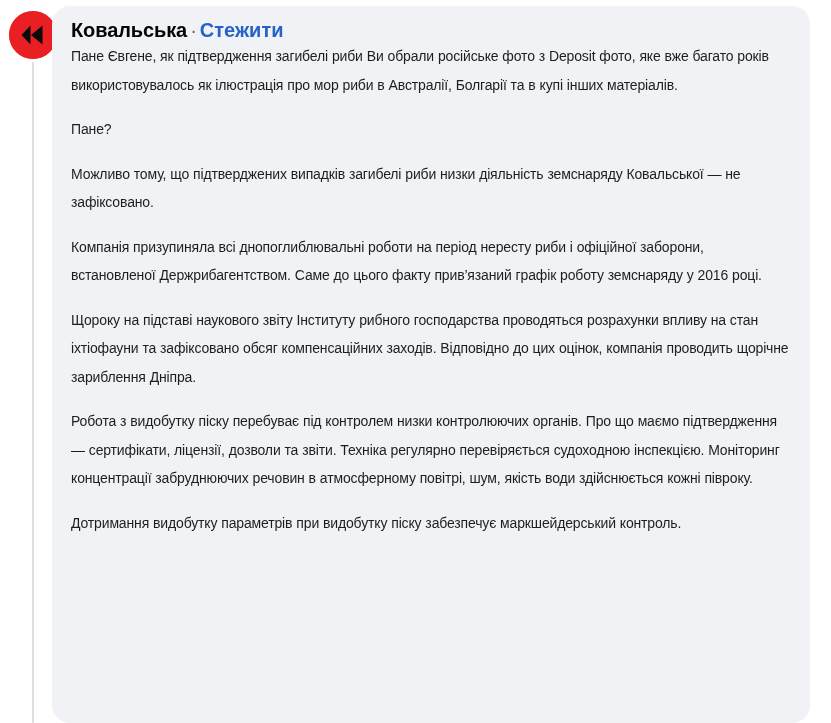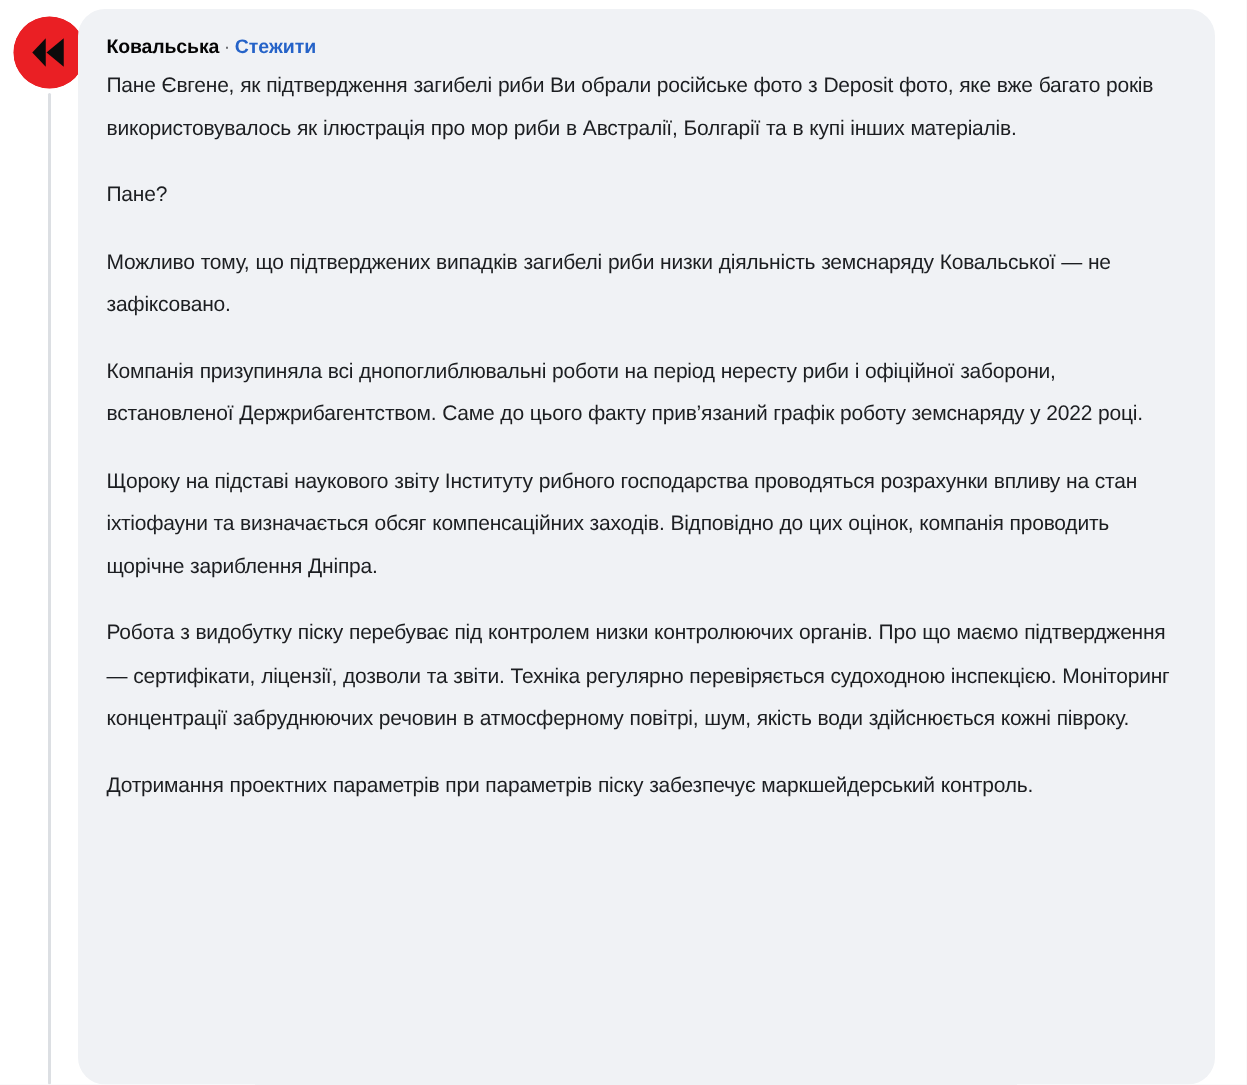--- a/index.html
+++ b/index.html
@@ -54,21 +54,21 @@
     top: 6px;
     width: 758px;
     min-height: 717px;
     box-sizing: border-box;
     background: #f0f2f5;
     border-radius: 18px;
     padding: 14px 20px 18px 19px;
   }
 
   .byline {
-    font-size: 13px;
+    font-size: 20px;
     line-height: 21px;
     margin: 0 0 1px 0;
     white-space: nowrap;
   }
   .author {
     font-weight: 700;
     color: #050505;
     letter-spacing: -0.1px;
   }
   .dot-sep {
@@ -116,21 +116,21 @@
   <div class="bubble">
 
     <div class="byline">
       <span class="author">Ковальська</span><span class="dot-sep">·</span><span class="follow-link">Стежити</span>
     </div>
 
     <div class="body-text">
       <p class="first">Пане Євгене, як підтвердження загибелі риби Ви обрали російське фото з Deposit фото, яке вже багато років використовувалось як ілюстрація про мор риби в Австралії, Болгарії та в купі інших матеріалів.</p>
       <p>Пане?</p>
       <p>Можливо тому, що підтверджених випадків загибелі риби низки діяльність земснаряду Ковальської — не зафіксовано.</p>
-      <p>Компанія призупиняла всі днопоглиблювальні роботи на період нересту риби і офіційної заборони, встановленої Держрибагентством. Саме до цього факту прив’язаний графік роботу земснаряду у 2022 році.</p>
-      <p>Щороку на підставі наукового звіту Інституту рибного господарства проводяться розрахунки впливу на стан іхтіофауни та визначається обсяг компенсаційних заходів. Відповідно до цих оцінок, компанія проводить щорічне зариблення Дніпра.</p>
+      <p>Компанія призупиняла всі днопоглиблювальні роботи на період нересту риби і офіційної заборони, встановленої Держрибагентством. Саме до цього факту прив’язаний графік роботу земснаряду у 2016 році.</p>
+      <p>Щороку на підставі наукового звіту Інституту рибного господарства проводяться розрахунки впливу на стан іхтіофауни та зафіксовано обсяг компенсаційних заходів. Відповідно до цих оцінок, компанія проводить щорічне зариблення Дніпра.</p>
       <p>Робота з видобутку піску перебуває під контролем низки контролюючих органів. Про що маємо підтвердження — сертифікати, ліцензії, дозволи та звіти. Техніка регулярно перевіряється судоходною інспекцією. Моніторинг концентрації забруднюючих речовин в атмосферному повітрі, шум, якість води здійснюється кожні півроку.</p>
-      <p>Дотримання проектних параметрів при параметрів піску забезпечує маркшейдерський контроль.</p>
+      <p>Дотримання видобутку параметрів при видобутку піску забезпечує маркшейдерський контроль.</p>
 
     </div>
 
   </div>
 </div>
 
 </body></html>

